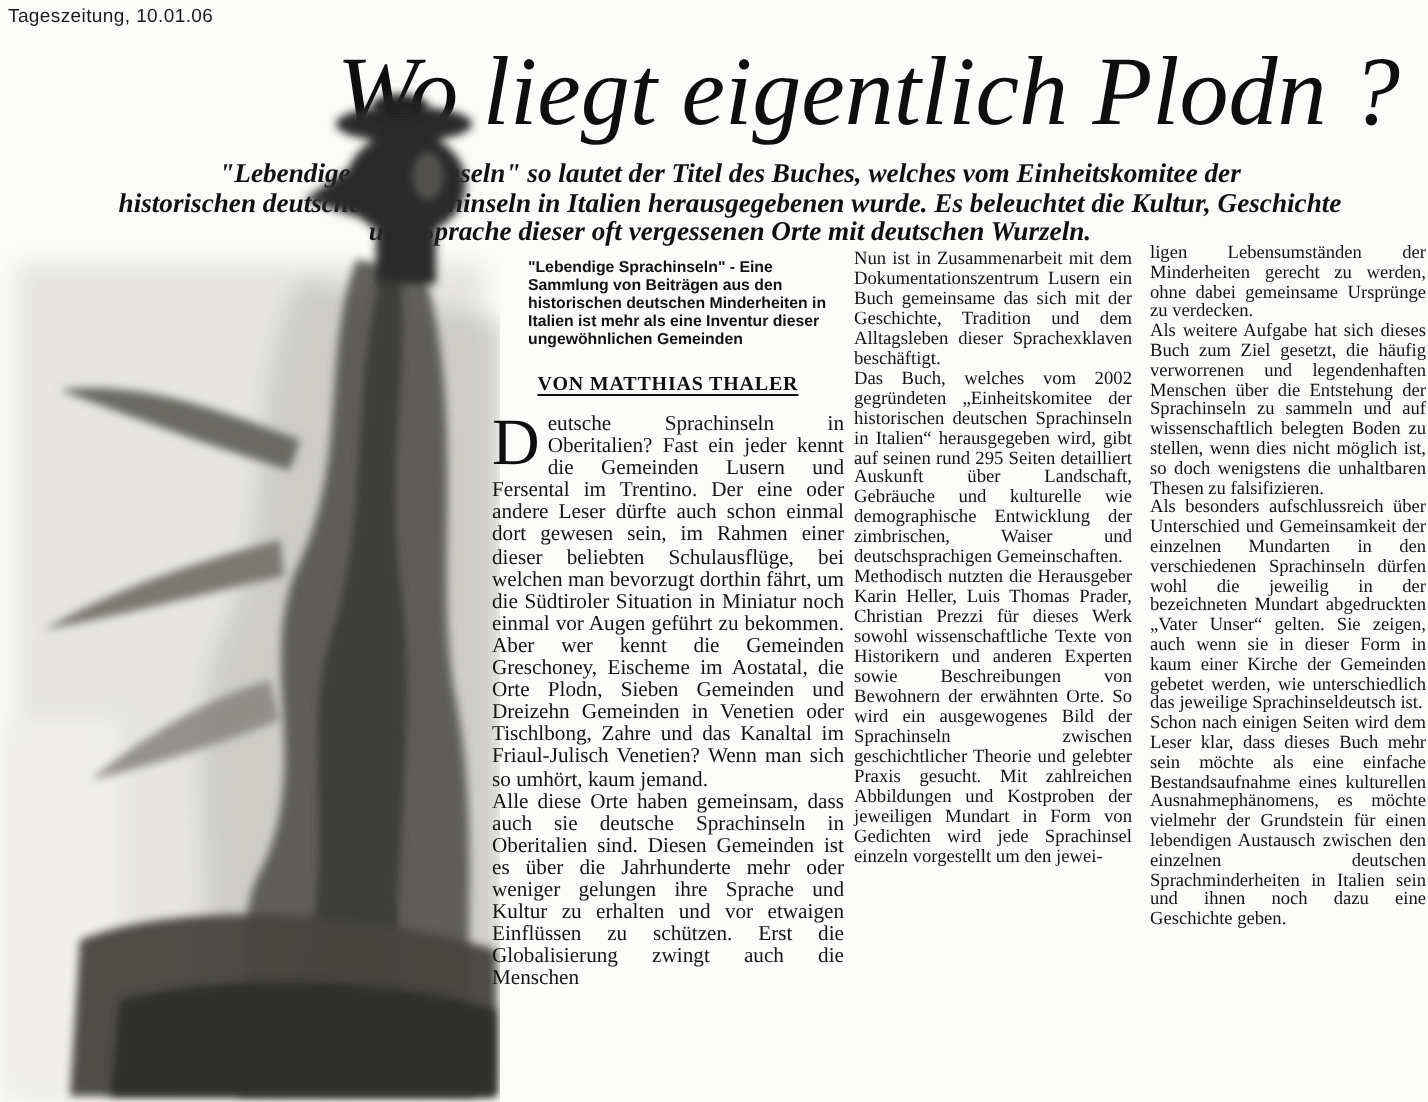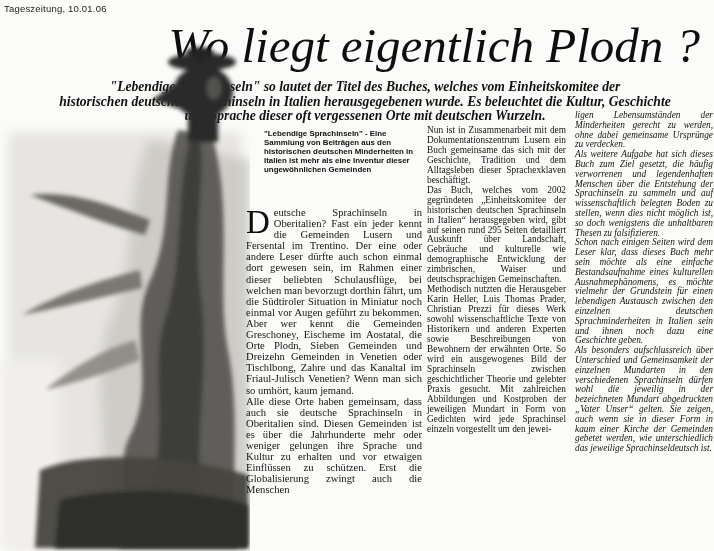--- a/index.html
+++ b/index.html
@@ -32,21 +32,21 @@
   .byline{
     position:absolute;left:246px;top:187px;width:176px;
     text-align:center;font-weight:bold;font-size:10px;
     letter-spacing:.4px;color:#101010;
     text-decoration:underline;text-underline-offset:2px;
   }
   .col{position:absolute;text-align:justify;color:#131313;}
   .col p{margin:0;}
   .col-1{left:246px;top:207px;width:176px;font-size:10.6px;line-height:11.1px;}
   .col-2{left:427px;top:126px;width:139px;font-size:9.35px;line-height:9.95px;}
-  .col-3{left:575px;top:111px;width:138px;font-size:9.3px;line-height:9.8px;font-style:italic;}
+  .col-3{left:575px;top:123px;width:138px;font-size:9.3px;line-height:9.8px;}
   .dropcap{
     float:left;font-size:33px;line-height:27px;
     padding:2px 4px 0 0;color:#0e0e0e;
   }
 </style>
 </head>
 <body>
 
 <div class="page">
 
@@ -92,32 +92,33 @@
         <ellipse cx="202" cy="22" rx="34" ry="9"></ellipse>
         <rect x="188" y="70" width="30" height="32"></rect>
       </g>
       <ellipse cx="200" cy="13" rx="14" ry="6" fill="#232220" filter="url(#soft)"></ellipse>
       <ellipse cx="214" cy="48" rx="8" ry="12" fill="#6e6c68" filter="url(#soft)" opacity="0.6"></ellipse>
     </svg>
   </div>
 
   <div class="caption">"Lebendige Sprachinseln" - Eine Sammlung von Beiträgen aus den historischen deutschen Minderheiten in Italien ist mehr als eine Inventur dieser ungewöhnlichen Gemeinden</div>
 
+  <div class="byline">VON MATTHIAS THALER</div>
 
   <div class="col col-1">
     <p><span class="dropcap">D</span><span>eutsche Sprachinseln in Oberitalien? Fast ein jeder kennt die Gemeinden Lusern und Fersental im Trentino. Der eine oder andere Leser dürfte auch schon einmal dort gewesen sein, im Rahmen einer dieser beliebten Schulausflüge, bei welchen man bevorzugt dorthin fährt, um die Südtiroler Situation in Miniatur noch einmal vor Augen geführt zu bekommen. Aber wer kennt die Gemeinden Greschoney, Eischeme im Aostatal, die Orte Plodn, Sieben Gemeinden und Dreizehn Gemeinden in Venetien oder Tischlbong, Zahre und das Kanaltal im Friaul-Julisch Venetien? Wenn man sich so umhört, kaum jemand.</span></p>
     <p>Alle diese Orte haben gemeinsam, dass auch sie deutsche Sprachinseln in Oberitalien sind. Diesen Gemeinden ist es über die Jahrhunderte mehr oder weniger gelungen ihre Sprache und Kultur zu erhalten und vor etwaigen Einflüssen zu schützen. Erst die Globalisierung zwingt auch die Menschen</p>
   </div>
 
   <div class="col col-2">
       <p>Nun ist in Zusammenarbeit mit dem Dokumentationszentrum Lusern ein Buch gemeinsame das sich mit der Geschichte, Tradition und dem Alltagsleben dieser Sprachexklaven beschäftigt.</p>
       <p>Das Buch, welches vom 2002 gegründeten „Einheitskomitee der historischen deutschen Sprachinseln in Italien“ herausgegeben wird, gibt auf seinen rund 295 Seiten detailliert Auskunft über Landschaft, Gebräuche und kulturelle wie demographische Entwicklung der zimbrischen, Waiser und deutschsprachigen Gemeinschaften.</p>
       <p>Methodisch nutzten die Herausgeber Karin Heller, Luis Thomas Prader, Christian Prezzi für dieses Werk sowohl wissenschaftliche Texte von Historikern und anderen Experten sowie Beschreibungen von Bewohnern der erwähnten Orte. So wird ein ausgewogenes Bild der Sprachinseln zwischen geschichtlicher Theorie und gelebter Praxis gesucht. Mit zahlreichen Abbildungen und Kostproben der jeweiligen Mundart in Form von Gedichten wird jede Sprachinsel einzeln vorgestellt um den jewei-</p>
   </div>
 
   <div class="col col-3">
     <p>ligen Lebensumständen der Minderheiten gerecht zu werden, ohne dabei gemeinsame Ursprünge zu verdecken.</p>
       <p>Als weitere Aufgabe hat sich dieses Buch zum Ziel gesetzt, die häufig verworrenen und legendenhaften Menschen über die Entstehung der Sprachinseln zu sammeln und auf wissenschaftlich belegten Boden zu stellen, wenn dies nicht möglich ist, so doch wenigstens die unhaltbaren Thesen zu falsifizieren.</p>
+      <p>Als besonders aufschlussreich über Unterschied und Gemeinsamkeit der einzelnen Mundarten in den verschiedenen Sprachinseln dürfen wohl die jeweilig in der bezeichneten Mundart abgedruckten „Vater Unser“ gelten. Sie zeigen, auch wenn sie in dieser Form in kaum einer Kirche der Gemeinden gebetet werden, wie unterschiedlich das jeweilige Sprachinseldeutsch ist.</p>
       <p>Schon nach einigen Seiten wird dem Leser klar, dass dieses Buch mehr sein möchte als eine einfache Bestandsaufnahme eines kulturellen Ausnahmephänomens, es möchte vielmehr der Grundstein für einen lebendigen Austausch zwischen den einzelnen deutschen Sprachminderheiten in Italien sein und ihnen noch dazu eine Geschichte geben.</p>
-      <p>Als besonders aufschlussreich über Unterschied und Gemeinsamkeit der einzelnen Mundarten in den verschiedenen Sprachinseln dürfen wohl die jeweilig in der bezeichneten Mundart abgedruckten „Vater Unser“ gelten. Sie zeigen, auch wenn sie in dieser Form in kaum einer Kirche der Gemeinden gebetet werden, wie unterschiedlich das jeweilige Sprachinseldeutsch ist.</p>
   </div>
 
 </div>
 
 </body></html>

